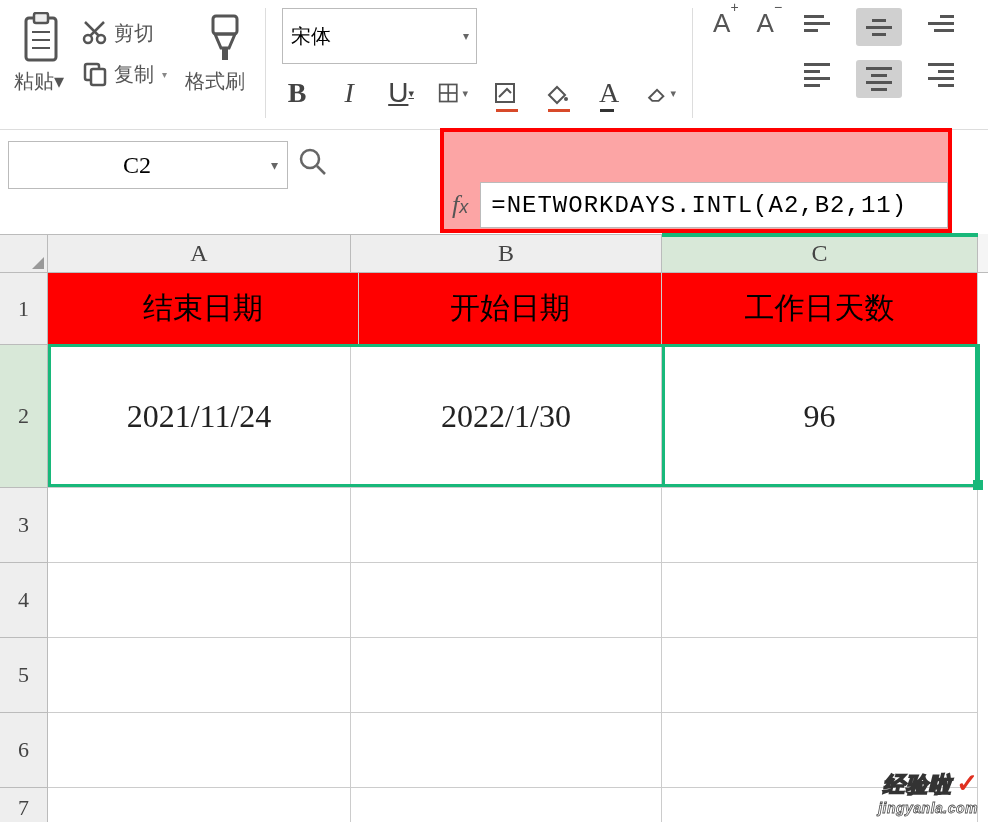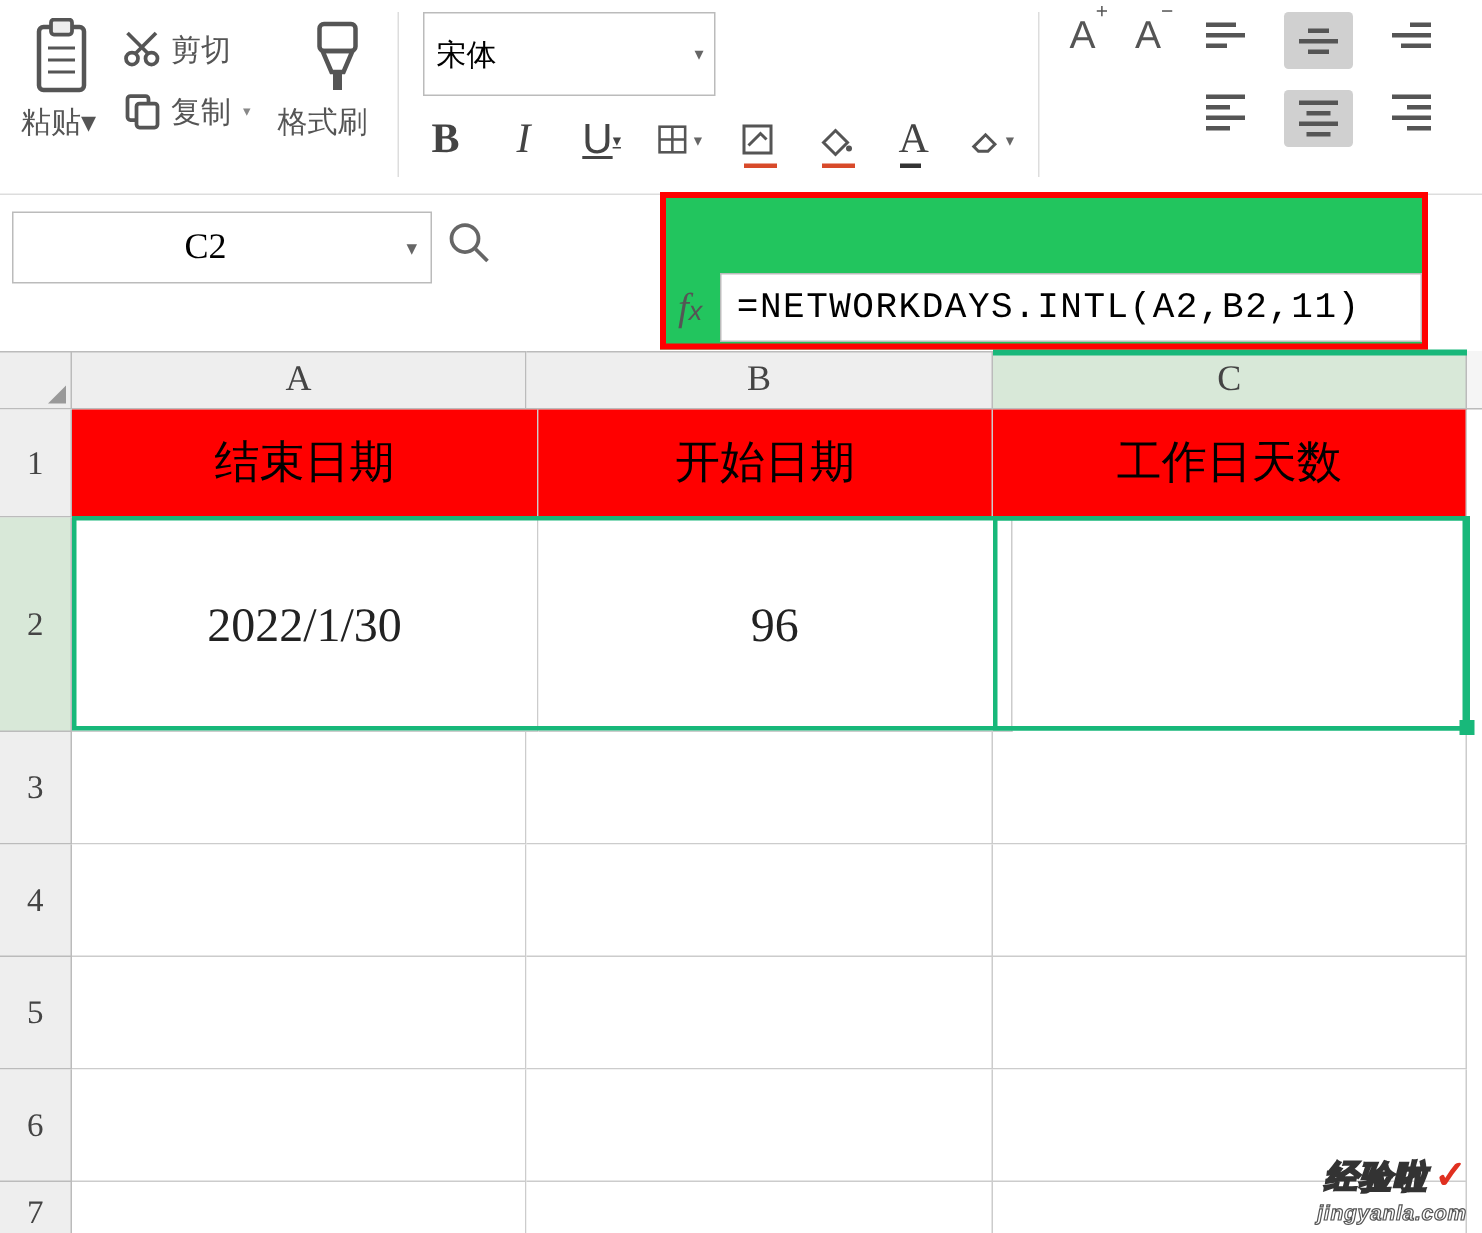--- a/index.html
+++ b/index.html
@@ -37,21 +37,21 @@
   .align-btn span { display:block; height:3px; background:#555; }
   .align-btn.sel-bg { background:#d0d0d0; border-radius:3px; padding:4px; box-sizing:content-box;}
   
   
   .barrow { display:flex; align-items:center; height:70px; padding:10px 8px; gap:10px;}
   .namebox-wrap { position:relative; }
   .namebox { width:280px; height:48px; border:1px solid #bbb; font-size:24px; text-align:center; padding:0 30px 0 8px; font-family:"SimSun",serif; }
   .namebox-wrap::after { content:"▾"; position:absolute; right:10px; top:50%; transform:translateY(-50%); color:#666; font-size:14px;}
   .zoom-icon { font-size:28px; color:#666; cursor:pointer; }
   .fx { font-family:"Times New Roman",serif; font-style:italic; font-size:26px; color:#555; }
-  .fbar-wrap { position:absolute; left:440px; top:128px; width:512px; height:105px; border:4px solid #ff0000; background:#22c55e; z-index:10; padding-top:50px; padding-left:8px; display:flex; align-items:flex-start; }
+  .fbar-wrap { position:absolute; left:440px; top:128px; width:512px; height:105px; border:4px solid #ff0000; background:#fca5a5; z-index:10; padding-top:50px; padding-left:8px; display:flex; align-items:flex-start; }
   .fbar-inner { display:flex; align-items:center; gap:12px; width:100%;}
   .formula-input { flex:1; height:46px; border:1px solid #bbb; font-family:Liberation Mono, monospace; font-size:24px; padding:0 10px; letter-spacing:1px;}
 
   
   .grid-area { position:absolute; left:0; top:234px; right:0; bottom:0; }
   .ghead { display:flex; border-bottom:1px solid #bbb; background:#f5f5f5;}
   .corner { width:48px; height:38px; border-right:1px solid #bbb; border-top:1px solid #bbb; background:#eee; position:relative;}
   .corner::after { content:""; position:absolute; right:3px; bottom:3px; border-left:12px solid transparent; border-bottom:12px solid #999;}
   .colh { border-right:1px solid #bbb; border-top:1px solid #bbb; background:#eee; display:flex; align-items:center; justify-content:center; font-family:"SimSun",serif; font-size:24px; color:#444; height:38px;}
   .colA { width:303px; } .colB { width:311px; } .colC { width:316px; }
@@ -251,20 +251,21 @@
 
   <div class="gridrow">
     <div class="rowh r1">1</div>
     <div class="cell hdr-cell colB r1">结束日期</div>
     <div class="cell hdr-cell colA r1">开始日期</div>
     <div class="cell hdr-cell colC r1">工作日天数</div>
   </div>
 
   <div class="gridrow">
     <div class="rowh r2 active">2</div>
+    <div class="cell data-cell colA r2">2021/11/24</div>
     <div class="cell data-cell colB r2">2022/1/30</div>
     <div class="cell data-cell colC r2">96</div>
   </div>
 
   <div class="gridrow">
     <div class="rowh rn">3</div>
     <div class="cell colA rn"></div>
     <div class="cell colB rn"></div>
     <div class="cell colC rn"></div>
   </div>

